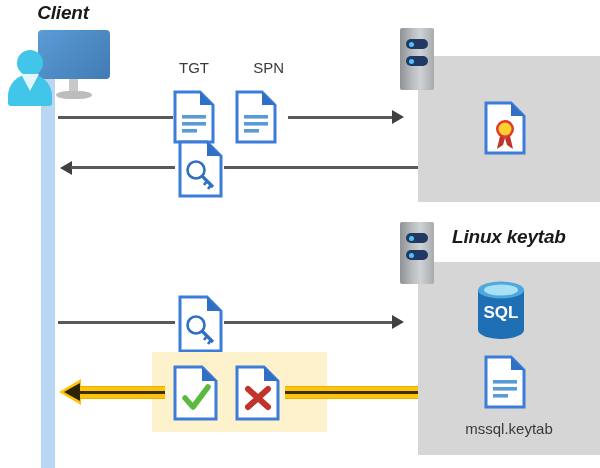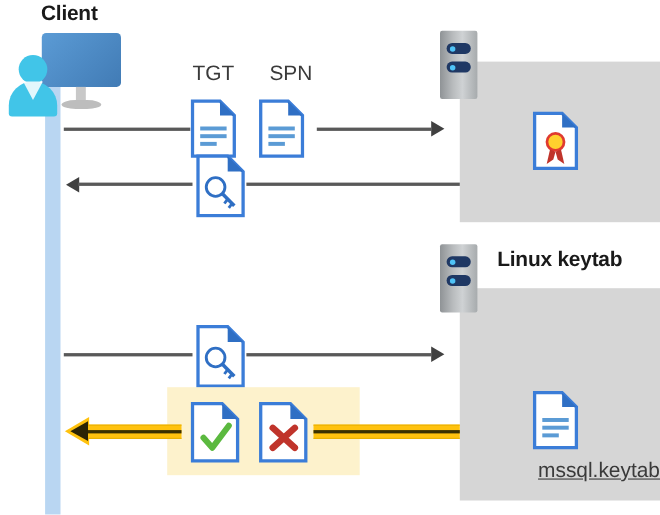--- a/index.html
+++ b/index.html
@@ -20,24 +20,25 @@
   }
   .abs { position: absolute; }
 
   
   .hdr-bold {
     font-weight: bold;
     color: #1a1a1a;
     font-size: 19px;
     line-height: 22px;
     letter-spacing: -0.2px;
+    font-style: italic;
   }
   .lbl-plain {
     color: #3a3a3a;
-    font-size: 19px;
+    font-size: 15px;
     line-height: 22px;
   }
 
   
   .lifeline {
     left: 41px;
     top: 68px;
     width: 14px;
     height: 400px;
     background: #b9d6f2;
@@ -201,32 +202,40 @@
     <div class="rack-bar" style="top:11px;">
       <div class="rack-dot"></div>
     </div>
     <div class="rack-bar" style="top:28px;">
       <div class="rack-dot"></div>
     </div>
   </div>
 
   <div class="abs hdr-bold" style="left:452px; top:226px; width:148px;">Linux keytab</div>
 
+  <div class="abs" style="left:474px; top:280px;">
+    <svg width="54" height="60" viewBox="0 0 54 60">
+      <path d="M4 10 V50 C4 55 15 59 27 59 C39 59 50 55 50 50 V10 Z" fill="#1f6fb5"></path>
+      <ellipse cx="27" cy="10" rx="23" ry="8.5" fill="#4ea8de"></ellipse>
+      <ellipse cx="27" cy="10" rx="17" ry="5.5" fill="#a8e0f5"></ellipse>
+      <text x="27" y="38" font-family="'Liberation Sans',sans-serif" font-size="17" font-weight="bold" fill="#ffffff" text-anchor="middle">SQL</text>
+    </svg>
+  </div>
 
   <div class="abs docwrap" style="left:484px; top:355px;">
     <svg width="42" height="54" viewBox="0 0 42 54">
       <path d="M2 2 H27 L40 15 V52 H2 Z" fill="#ffffff" stroke="#3b7dd8" stroke-width="3"></path>
       <path d="M27 2 L40 15 H27 Z" fill="#2f6fc4"></path>
       <rect x="9" y="25" width="24" height="3.6" fill="#5b9bd5"></rect>
       <rect x="9" y="32" width="24" height="3.6" fill="#5b9bd5"></rect>
       <rect x="9" y="39" width="15" height="3.6" fill="#5b9bd5"></rect>
     </svg>
   </div>
 
-  <div class="abs lbl-plain" style="left:418px; top:418px; width:182px; text-align:right;text-decoration:underline;">mssql.keytab</div>
+  <div class="abs lbl-plain" style="left:418px; top:418px; width:182px; text-align:center;">mssql.keytab</div>
 
   <div class="abs" style="left:8px; top:28px; width:110px; height:80px;">
     <div class="abs monitor-screen" style="left:30px; top:2px;"></div>
     <div class="abs monitor-neck" style="left:61px; top:51px;"></div>
     <div class="abs monitor-base" style="left:48px; top:63px;"></div>
     <div class="abs person-head" style="left:9px; top:22px;"></div>
     <div class="abs person-body" style="left:0px; top:46px;">
       <div class="person-collar"></div>
     </div>
   </div>

